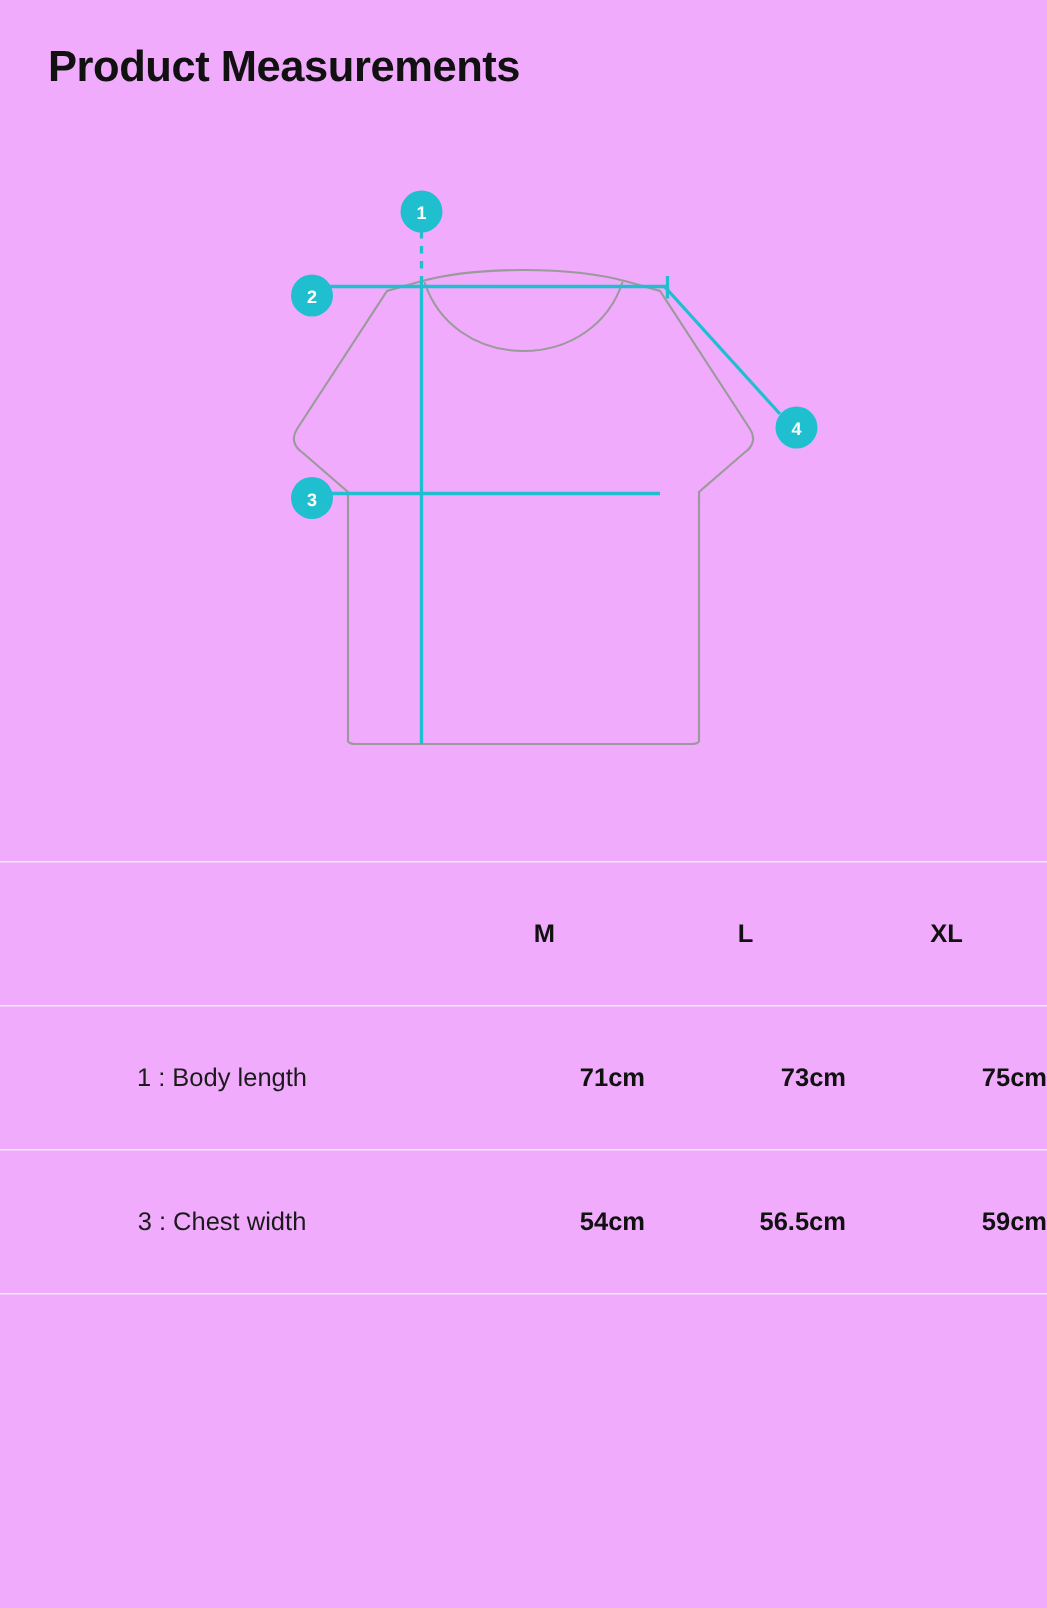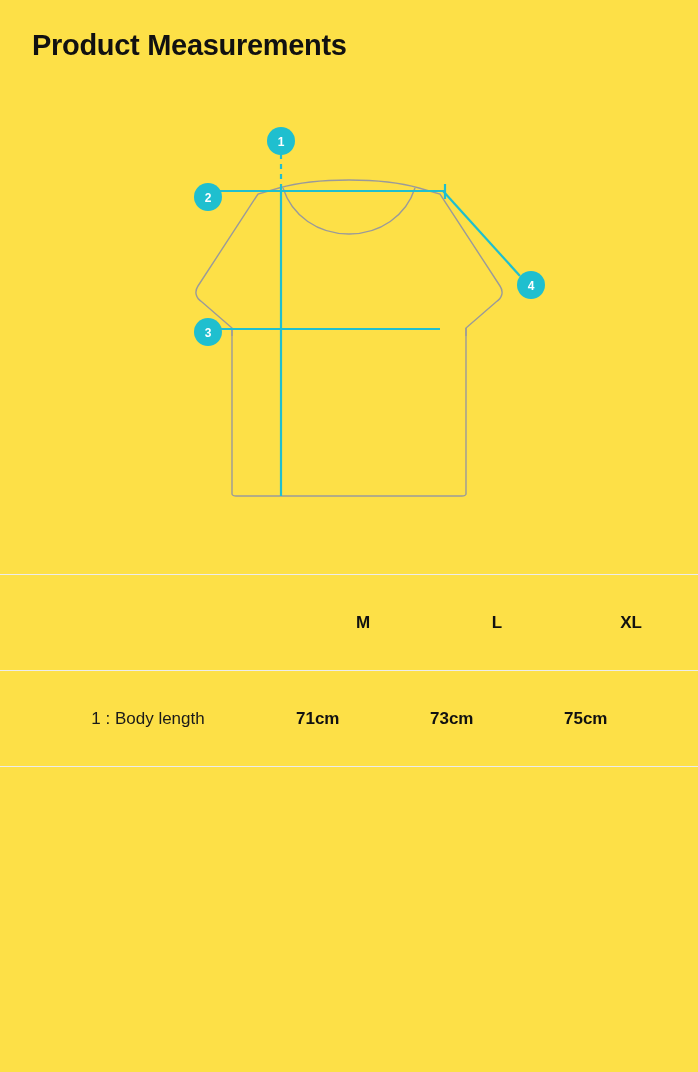--- a/index.html
+++ b/index.html
@@ -10,21 +10,21 @@
     height: 1072px;
     background: #ffffff;
     font-family: "Liberation Sans", sans-serif;
     color: #1a1a1a;
     overflow: hidden;
   }
   #page {
     position: relative;
     width: 698px;
     height: 1072px;
-    background: #fde047;
+    background: #f0abfc;
   }
   #page-title {
     position: absolute;
     left: 32px;
     top: 10px;
     font-size: 29px;
     font-weight: bold;
     letter-spacing: -0.3px;
     color: #111111;
   }
@@ -69,21 +69,21 @@
     font-size: 17px;
     color: #1a1a1a;
     padding-left: 33px;
     text-align: center;
     font-weight: normal;
   }
   td.value {
     font-size: 17px;
     font-weight: bold;
     color: #111111;
-    text-align: left;
+    text-align: right;
   }
   .badge-text {
     font-size: 12px;
     font-weight: bold;
     fill: #ffffff;
   }
 </style>
 </head>
 <body>
 
@@ -166,17 +166,23 @@
           <th>XL</th>
         </tr>
       </thead>
       <tbody>
         <tr>
           <td class="row-label">1 : Body length</td>
           <td class="value">71cm</td>
           <td class="value">73cm</td>
           <td class="value">75cm</td>
         </tr>
+        <tr>
+          <td class="row-label">3 : Chest width</td>
+          <td class="value">54cm</td>
+          <td class="value">56.5cm</td>
+          <td class="value">59cm</td>
+        </tr>
       </tbody>
     </table>
   </div>
 
 </div>
 
 </body></html>

